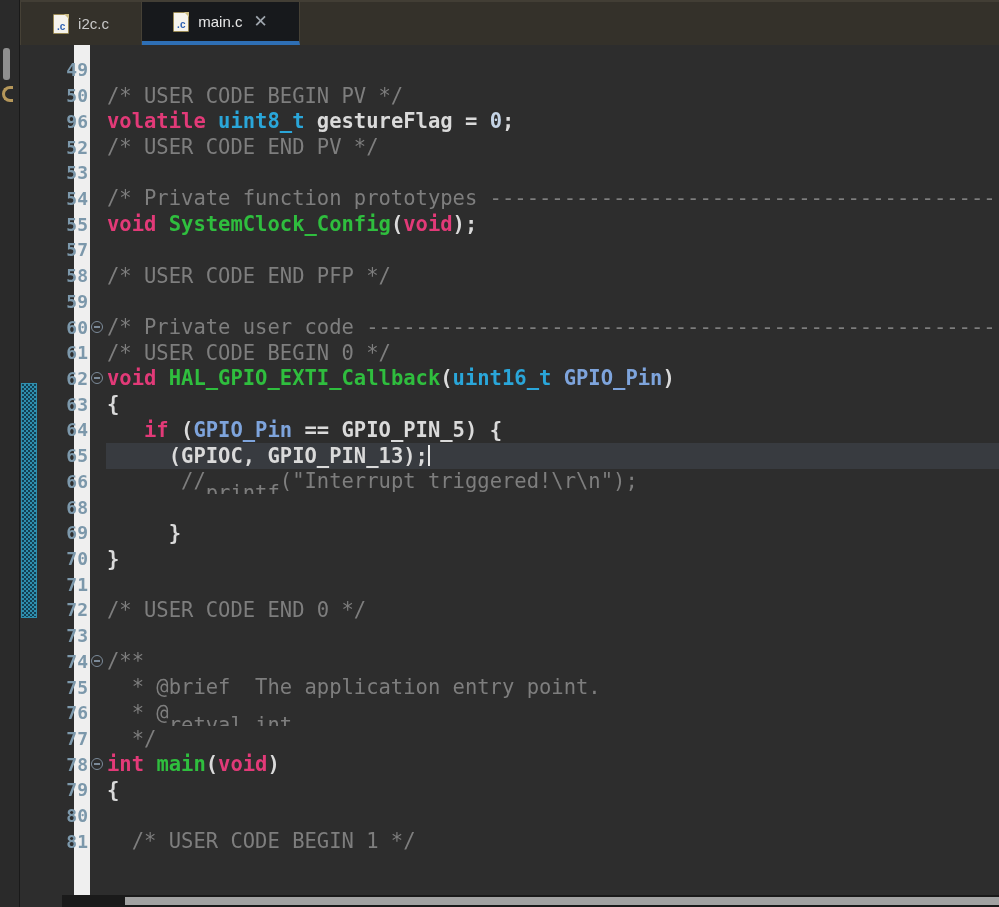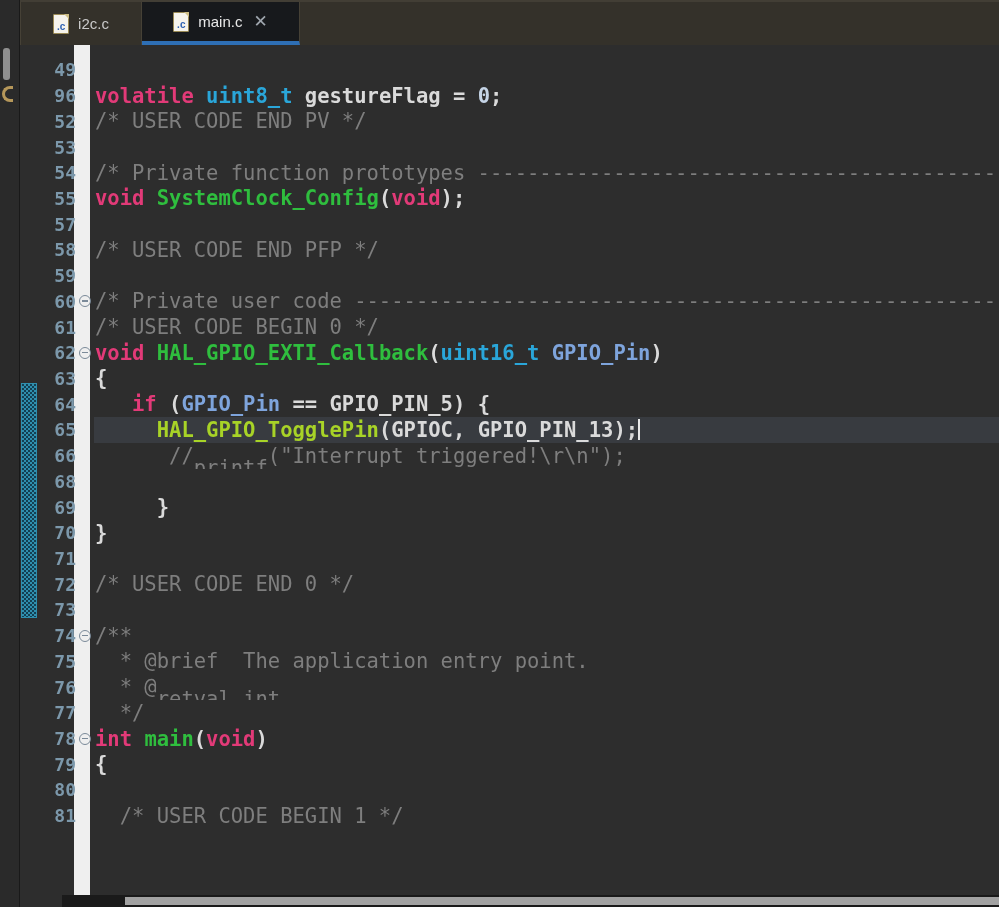--- a/index.html
+++ b/index.html
@@ -34,21 +34,21 @@
 
   
   .editor{position:absolute;left:20px;top:45px;right:0;bottom:0;
           background:var(--c-editor_bg,#2d2d2d);overflow:hidden;}
   .fold-strip{position:absolute;left:54px;top:0;bottom:12px;width:16px;
           background:var(--c-fold_strip_bg,#efefef);z-index:0;}
   .range-indicator{position:absolute;left:1px;top:338px;width:16px;height:235px;
           z-index:1;border:1px solid var(--c-range_indicator,#2f8fae);
           background:repeating-conic-gradient(#2f8fae 0% 25%,#143f52 0% 50%);
           background-size:4px 4px;}
-  .code-lines{position:absolute;left:4px;top:12px;right:0;z-index:2;
+  .code-lines{position:absolute;left:16px;top:12px;right:0;z-index:2;
           font-family:"DejaVu Sans Mono","Liberation Mono",monospace;}
   .line{height:25.72px;display:flex;align-items:center;overflow:hidden;}
   .ln{flex:none;width:36px;text-align:right;padding-right:2px;
       color:var(--c-gutter_number,#7c98ab);font-size:18px;font-weight:bold;}
   .mk{flex:none;width:18px;height:100%;}
   .fold{flex:none;width:16px;height:100%;position:relative;}
   .fold-icon{position:absolute;left:1px;top:50%;transform:translateY(-50%);
       width:12px;height:12px;border:1.5px solid #7b8a99;border-radius:50%;}
   .fold-icon::after{content:"";position:absolute;left:2px;right:2px;top:50%;
       height:1.5px;margin-top:-1px;background:#7b8a99;}
@@ -106,20 +106,26 @@
   <div class="range-indicator"></div>
   <div class="code-lines">
       <div class="line">
         <span class="mk"></span>
         <span class="ln">49</span>
         <span class="fold"></span>
         <span class="code"></span>
       </div>
       <div class="line">
         <span class="mk"></span>
+        <span class="ln">50</span>
+        <span class="fold"></span>
+        <span class="code"><span class="tok cm">/* USER CODE BEGIN PV */</span></span>
+      </div>
+      <div class="line">
+        <span class="mk"></span>
         <span class="ln">96</span>
         <span class="fold"></span>
         <span class="code"><span class="tok kw">volatile</span><span class="tok pl"> </span><span class="tok ty">uint8_t</span><span class="tok pl"> gestureFlag = </span><span class="tok nm">0</span><span class="tok pl">;</span></span>
       </div>
       <div class="line">
         <span class="mk"></span>
         <span class="ln">52</span>
         <span class="fold"></span>
         <span class="code"><span class="tok cm">/* USER CODE END PV */</span></span>
       </div>
@@ -190,21 +196,21 @@
       <div class="line">
         <span class="mk"></span>
         <span class="ln">64</span>
         <span class="fold"></span>
         <span class="code"><span class="tok pl">   </span><span class="tok kw">if</span><span class="tok pl"> (</span><span class="tok pr">GPIO_Pin</span><span class="tok pl"> == GPIO_PIN_5) {</span></span>
       </div>
       <div class="line">
         <span class="mk"></span>
         <span class="ln">65</span>
         <span class="fold"></span>
-        <span class="code hl"><span class="tok pl">     </span><span class="tok fc">HAL_GPIO_TogglePin</span><span class="tok pl">(GPIOC, GPIO_PIN_13);</span><span class="cursor"></span></span>
+        <span class="code hl"><span class="tok pl">     </span><span class="tok pl">(GPIOC, GPIO_PIN_13);</span><span class="cursor"></span></span>
       </div>
       <div class="line">
         <span class="mk"></span>
         <span class="ln">66</span>
         <span class="fold"></span>
         <span class="code"><span class="tok cm">      //</span><span class="tok cm sq">printf</span><span class="tok cm">("Interrupt triggered!\r\n");</span></span>
       </div>
       <div class="line">
         <span class="mk"></span>
         <span class="ln">68</span>

